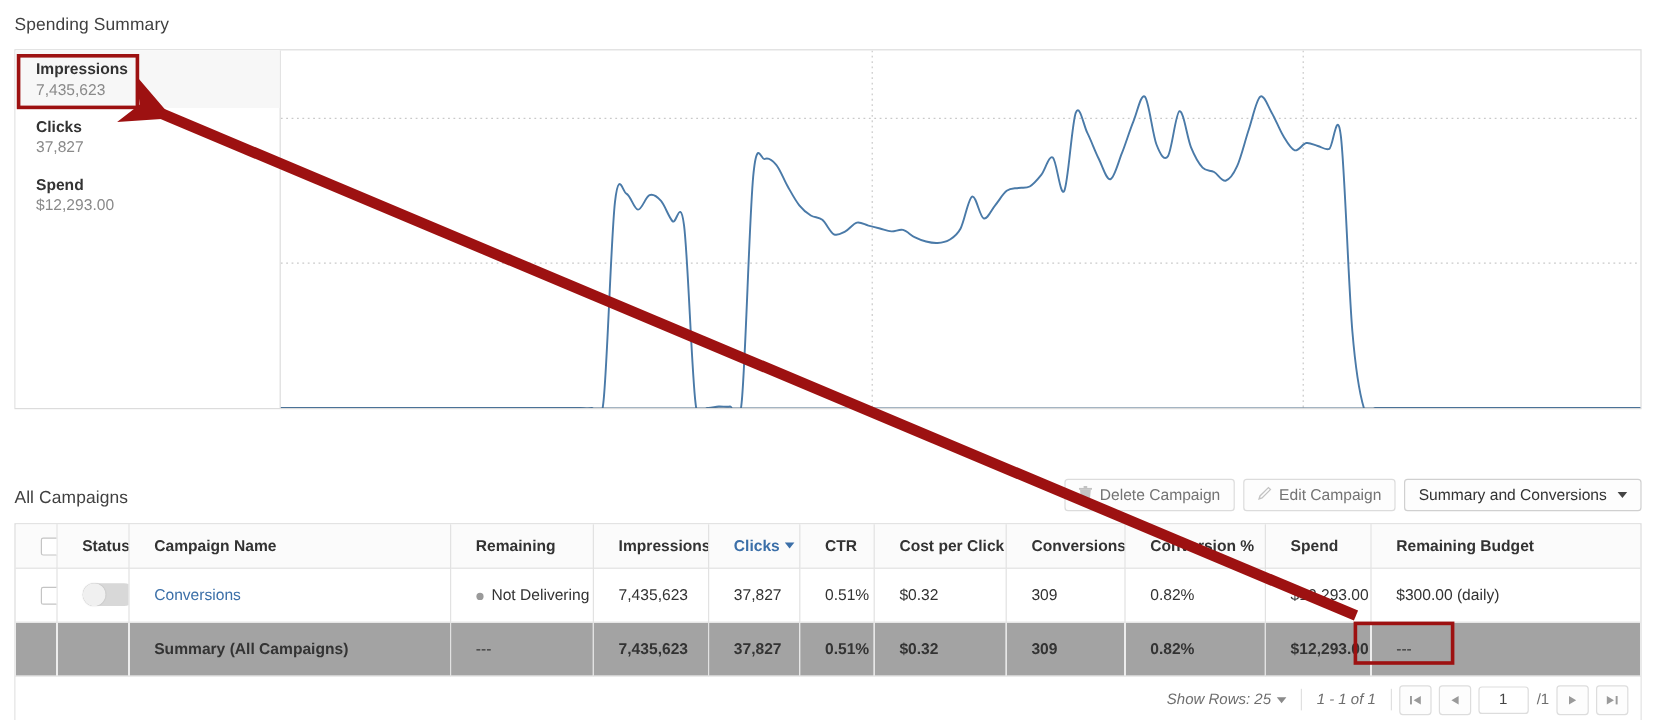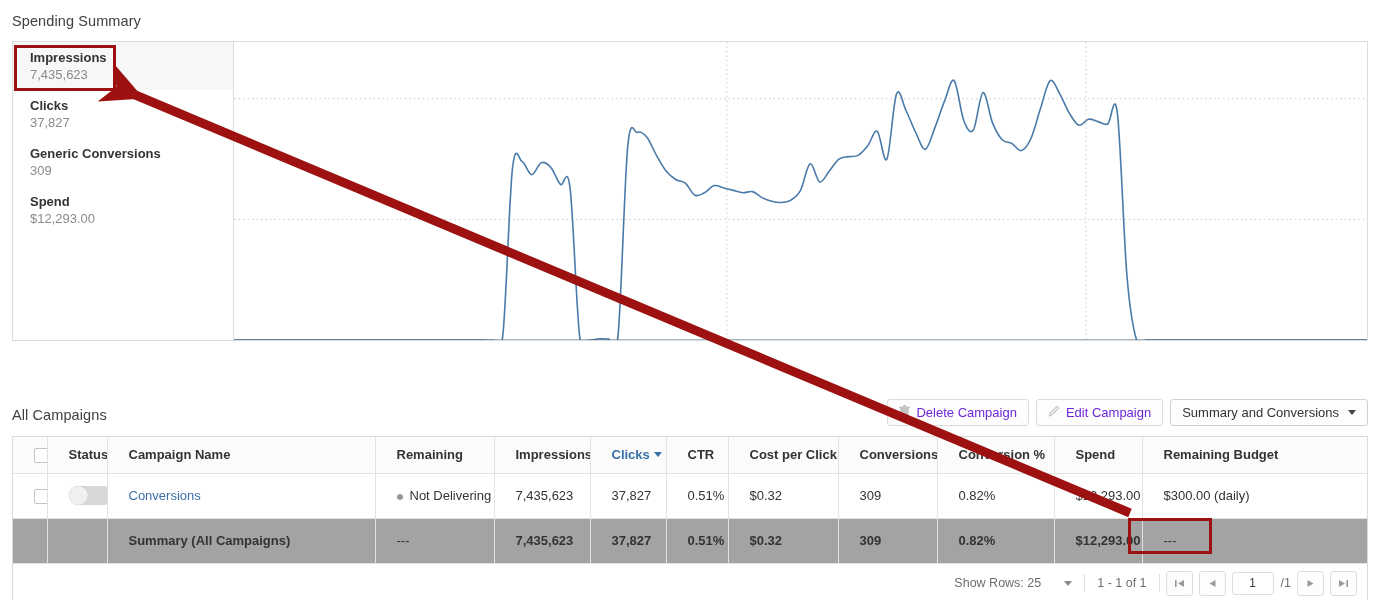--- a/index.html
+++ b/index.html
@@ -88,21 +88,21 @@
     padding: 0 11px;
     box-sizing: border-box;
     border: 1px solid #d0d0d0;
     border-radius: 3px;
     background: #fdfdfd;
     font-size: 13px;
     color: #333333;
     cursor: pointer;
     white-space: nowrap;
   }
-  .btn.disabled { color: #6d28d9; border-color: #dcdcdc; cursor: default; }
+  .btn.disabled { color: #737373; border-color: #dcdcdc; cursor: default; }
   .btn .caret {
     display: inline-block;
     width: 0; height: 0;
     border-left: 4.5px solid transparent;
     border-right: 4.5px solid transparent;
     border-top: 5px solid #444444;
     margin-left: 3px;
   }
   .icon-trash, .icon-pencil { display: inline-block; }
 
@@ -197,21 +197,21 @@
   
   .pager {
     height: 39px;
     display: flex; align-items: center; justify-content: flex-end;
     gap: 0;
     padding-right: 10px;
     background: #ffffff;
     font-size: 12.5px;
     color: #6e6e6e;
   }
-  .pager .seg { padding: 0 12px; display: flex; align-items: center; gap: 21px; }
+  .pager .seg { padding: 0 12px; display: flex; align-items: center; gap: 3px; font-style: italic; }
   .pager .divider { width: 1px; height: 18px; background: #e0e0e0; }
   .pager .caret-sm {
     display: inline-block;
     width: 0; height: 0;
     border-left: 4px solid transparent;
     border-right: 4px solid transparent;
     border-top: 5px solid #8a8a8a;
     margin-left: 2px;
   }
   .pbtn {
@@ -263,24 +263,20 @@
   <div class="summary-panel">
 
     <div class="metric-list">
       <div class="metric-item selected">
         <div class="metric-label">Impressions</div>
         <div class="metric-value">7,435,623</div>
       </div>
       <div class="metric-item">
         <div class="metric-label">Clicks</div>
         <div class="metric-value">37,827</div>
-      </div>
-      <div class="metric-item">
-        <div class="metric-label">Generic Conversions</div>
-        <div class="metric-value">309</div>
       </div>
       <div class="metric-item">
         <div class="metric-label">Spend</div>
         <div class="metric-value">$12,293.00</div>
       </div>
     </div>
 
     <div class="chart-wrap">
       <svg class="chart-svg" id="chart-svg" viewBox="0 0 1134 299" preserveAspectRatio="none">
         <g id="chart-grid">

